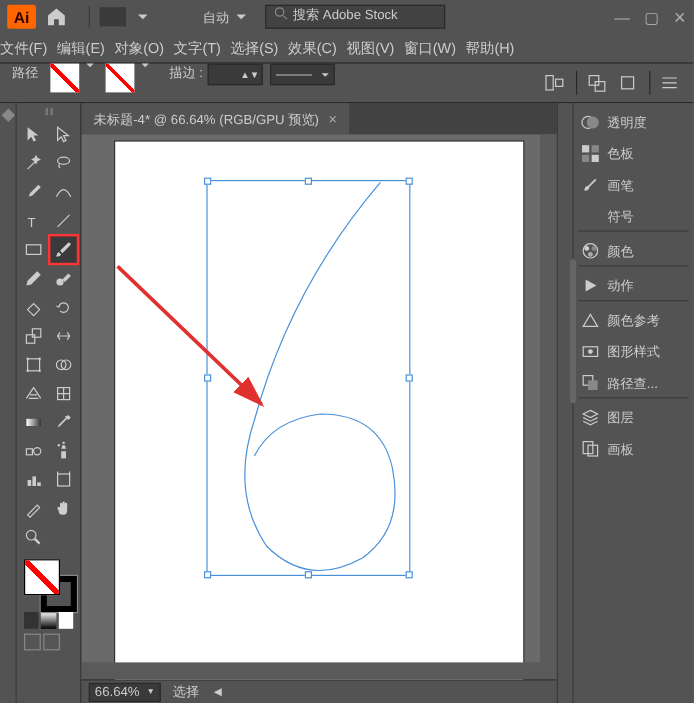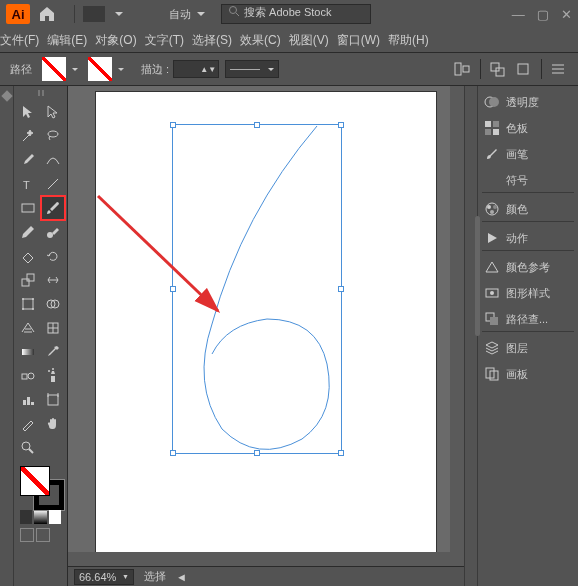--- a/index.html
+++ b/index.html
@@ -10,21 +10,21 @@
 .titlebar .divider{width:1px;height:18px;background:#3a3a3a;margin:0 8px}
 .layout-icon{width:22px;height:16px;background:#3a3a3a;margin-right:4px}
 .dd-caret{width:0;height:0;border-left:4px solid transparent;border-right:4px solid transparent;border-top:4px solid #ccc;margin:0 6px}
 .auto-dd{display:flex;align-items:center;margin-left:40px}
 .search-box{margin-left:10px;height:20px;width:150px;background:#424242;border:1px solid #2a2a2a;display:flex;padding:0 6px;color:#888}
 .search-box svg{margin-right:4px}
 .win-controls{margin-left:auto;display:flex;gap:12px}
 .win-controls span{font-size:13px;color:#aaa}
 .menubar{height:24px;background:#535353;display:flex;align-items:center;padding:0 0;gap:8px}
 .menubar span{font-size:12px}
-.controlbar{height:34px;background:#535353;border-top:1px solid #2a2a2a;border-bottom:1px solid #2a2a2a;display:flex;align-items:center;padding:0 10px}
+.controlbar{height:34px;background:#535353;border-top:1px solid #2a2a2a;border-bottom:1px solid #2a2a2a;display:flex;padding:0 10px}
 .controlbar .lbl{margin-right:10px}
 .swatch{width:24px;height:24px;background:#fff;margin-right:2px;position:relative}
 .swatch.red-slash::after{content:'';position:absolute;left:0;top:0;right:0;bottom:0;background:linear-gradient(to top right,transparent 45%,red 45%,red 55%,transparent 55%)}
 .small-caret{width:0;height:0;border-left:3px solid transparent;border-right:3px solid transparent;border-top:3px solid #ccc;margin:0 4px}
 .stroke-select{width:46px;height:18px;background:#3a3a3a;border:1px solid #2a2a2a;margin-left:4px;display:flex;align-items:center;justify-content:flex-end;padding-right:2px}
 .dash-select{width:54px;height:18px;background:#3a3a3a;border:1px solid #2a2a2a;margin-left:6px;display:flex;align-items:center}
 .dash-select .line{flex:1;height:1px;background:#aaa;margin:0 4px}
 .ctrl-icons{margin-left:auto;display:flex;gap:8px;align-items:center}
 .ctrl-icons .sep{width:1px;height:20px;background:#2a2a2a}
 .icon-box{width:18px;height:16px}
@@ -368,20 +368,26 @@
       <div style="background:linear-gradient(#fff,#000)"></div>
       <div style="background:#fff;position:relative"></div>
     </div>
     <div class="mini-swatches" style="margin-top:4px">
       <div style="background:#555;border:1px solid #888"></div>
       <div style="background:#555;border:1px solid #888"></div>
     </div>
   </div>
 
   <div class="canvas-area">
+    <div class="doc-tab">
+      <div class="tab">
+        <span>未标题-4* @ 66.64% (RGB/GPU 预览)</span>
+        <span class="close">×</span>
+      </div>
+    </div>
     <div class="canvas-wrap">
       <div class="artboard">
         <svg class="six-path" width="170" height="330">
           <path d="M145 2 Q70 90 40 200 Q20 260 50 305 Q85 340 130 315 Q165 290 155 240 Q145 195 95 195 Q55 200 40 230" fill="none" stroke="#4a90d9" stroke-width="1"></path>
         </svg>
         <div class="bbox">
           <div class="handle h-tl"></div>
           <div class="handle h-tm"></div>
           <div class="handle h-tr"></div>
           <div class="handle h-ml"></div>

